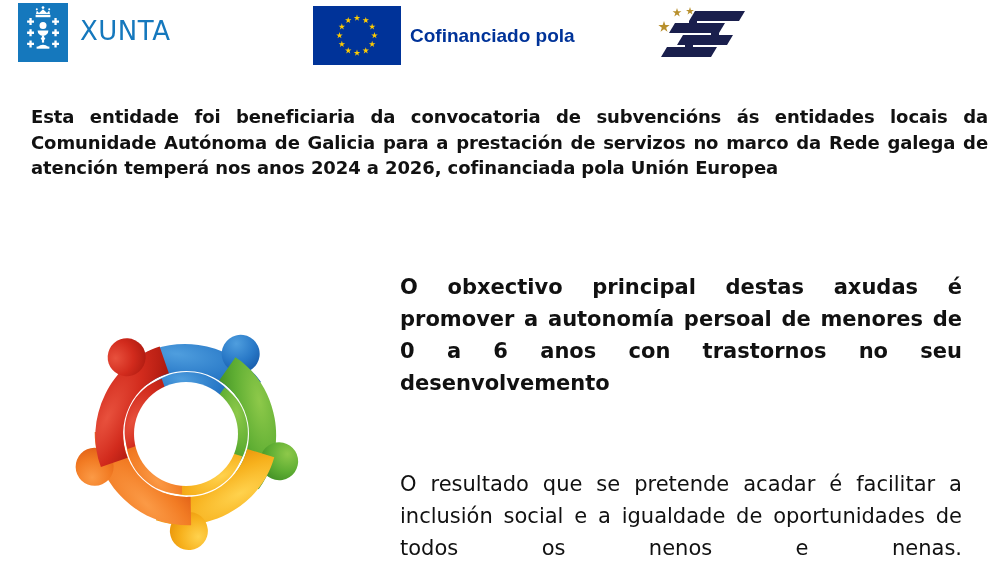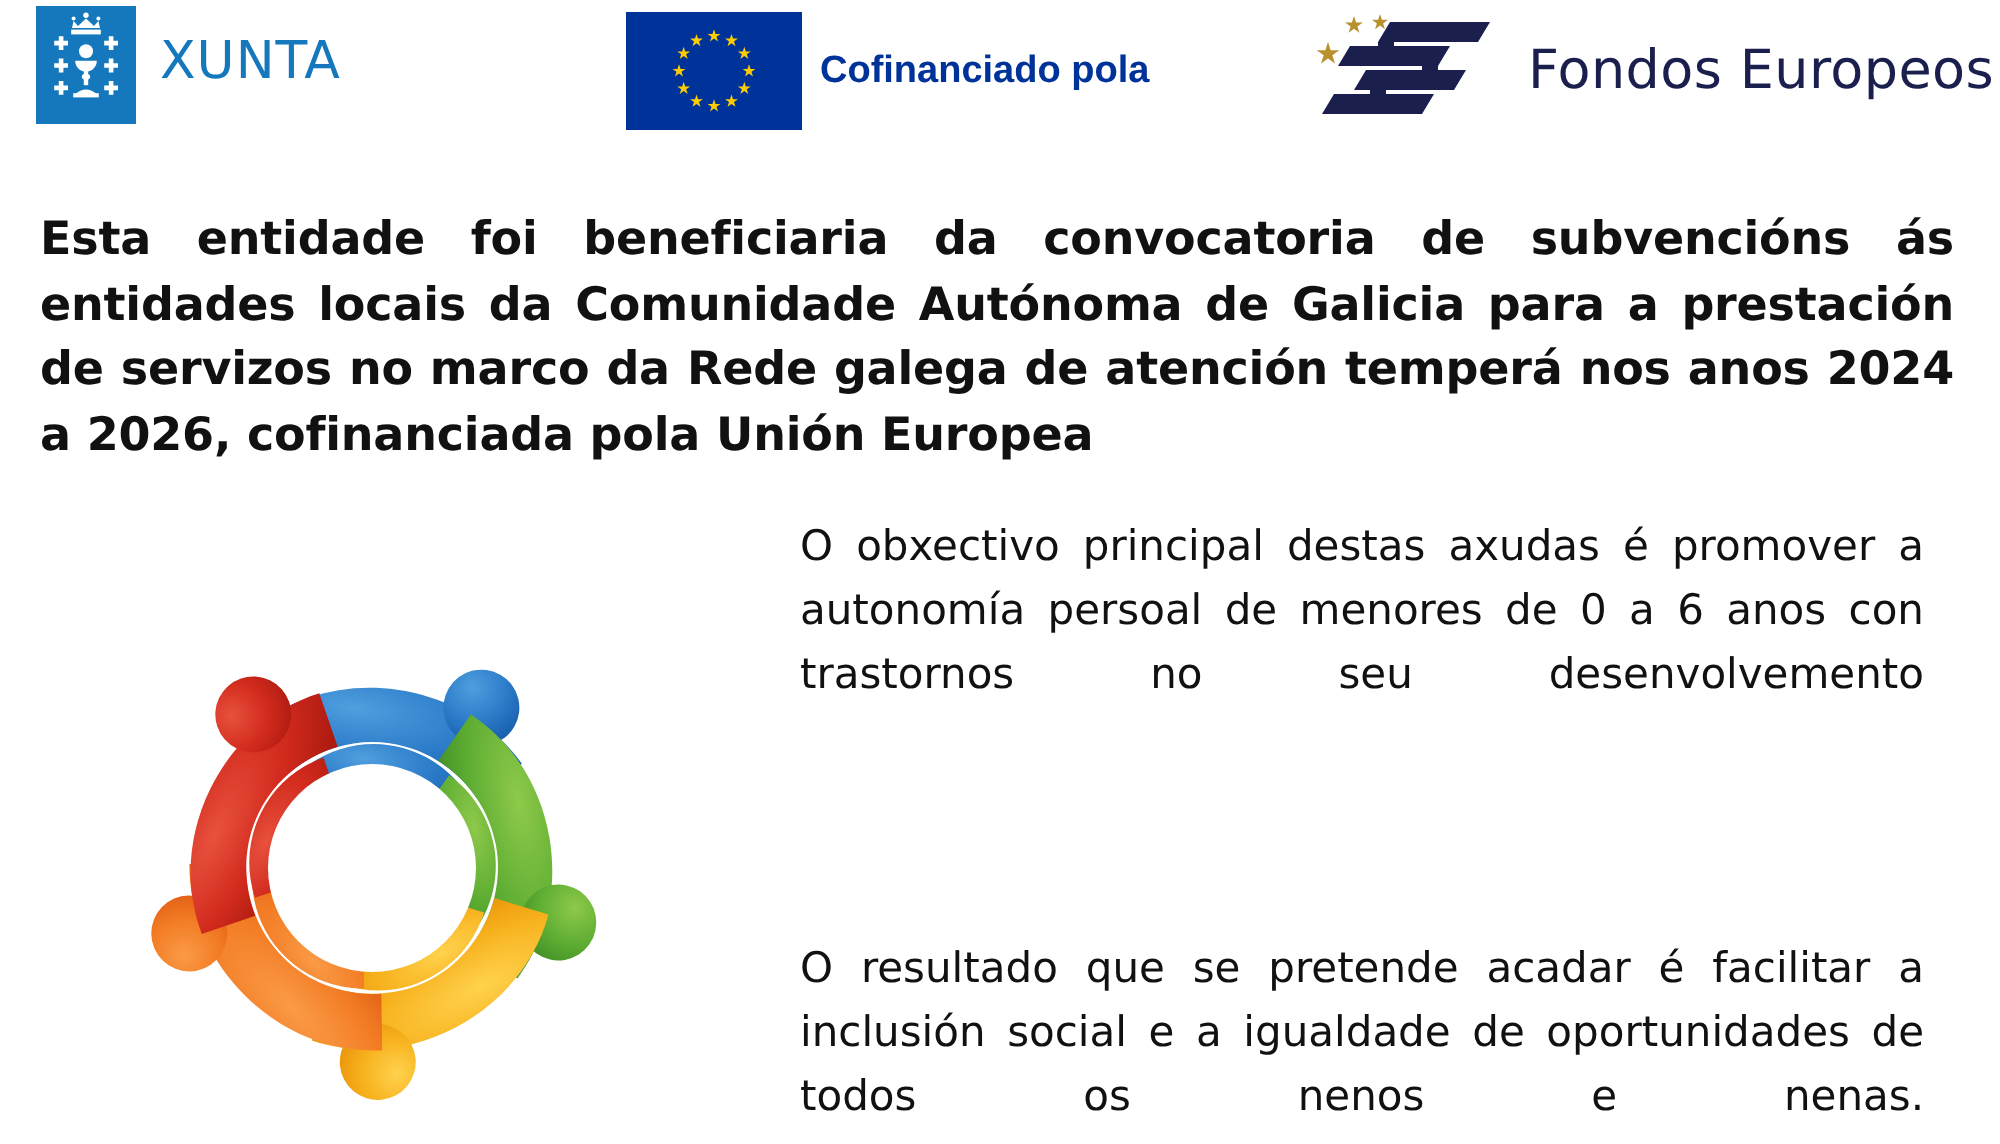--- a/index.html
+++ b/index.html
@@ -99,25 +99,25 @@
     font-family: "DejaVu Sans", sans-serif;
     font-size: 27px;
     font-weight: 400;
     white-space: nowrap;
     letter-spacing: 0.2px;
   }
 
   
   .headline {
     position: absolute;
-    left: 20px;
+    left: 31px;
     top: 104px;
     width: 957px;
     font-family: "DejaVu Sans", sans-serif;
-    font-size: 23px;
+    font-size: 18px;
     font-weight: bold;
     line-height: 1.42;
     text-align: justify;
     color: #111111;
     letter-spacing: -0.1px;
   }
 
   
   .content {
     position: absolute;
@@ -138,21 +138,21 @@
   .para-block {
     position: absolute;
     left: 400px;
     width: 562px;
     font-family: "DejaVu Sans", sans-serif;
     font-size: 21px;
     line-height: 1.52;
     color: #111111;
     text-align: justify;
   }
-  .para-1 { top: 22px; }
+  .para-1 { top: 36px; font-weight: bold; }
   .para-2 { top: 233px; }
   .para-block p { margin: 0; }
   
   .para-block p::after {
     content: "";
     display: inline-block;
     width: 100%;
   }
 </style>
 </head>
@@ -245,21 +245,20 @@
           <path d="M56 29 h8 v12 h-8 Z"></path>
           <path d="M30 41 h8 v12 h-8 Z"></path>
         </g>
         <g fill="#b8902e">
           <polygon points="9,17 10.35,21.1 14.65,21.1 11.15,23.65 12.5,27.75 9,25.2 5.5,27.75 6.85,23.65 3.35,21.1 7.65,21.1"></polygon>
           <polygon points="22,4 23.05,7.2 26.4,7.2 23.7,9.2 24.7,12.4 22,10.4 19.3,12.4 20.3,9.2 17.6,7.2 20.95,7.2"></polygon>
           <polygon points="35,3 35.95,5.9 39,5.9 36.55,7.7 37.5,10.6 35,8.8 32.5,10.6 33.45,7.7 31,5.9 34.05,5.9"></polygon>
         </g>
       </svg>
     </div>
-    <div class="fondos-text">Fondos Europeos</div>
   </div>
 </div>
 
 <div class="headline">Esta entidade foi beneficiaria da convocatoria de subvencións ás entidades locais da Comunidade Autónoma de Galicia para a prestación de servizos no marco da Rede galega de atención temperá nos anos 2024 a 2026, cofinanciada pola Unión Europea</div>
 
 <div class="content">
 
   <div class="teamwork-wrap">
     <svg viewBox="0 0 268 268" width="268" height="268" aria-hidden="true">
       <defs>

